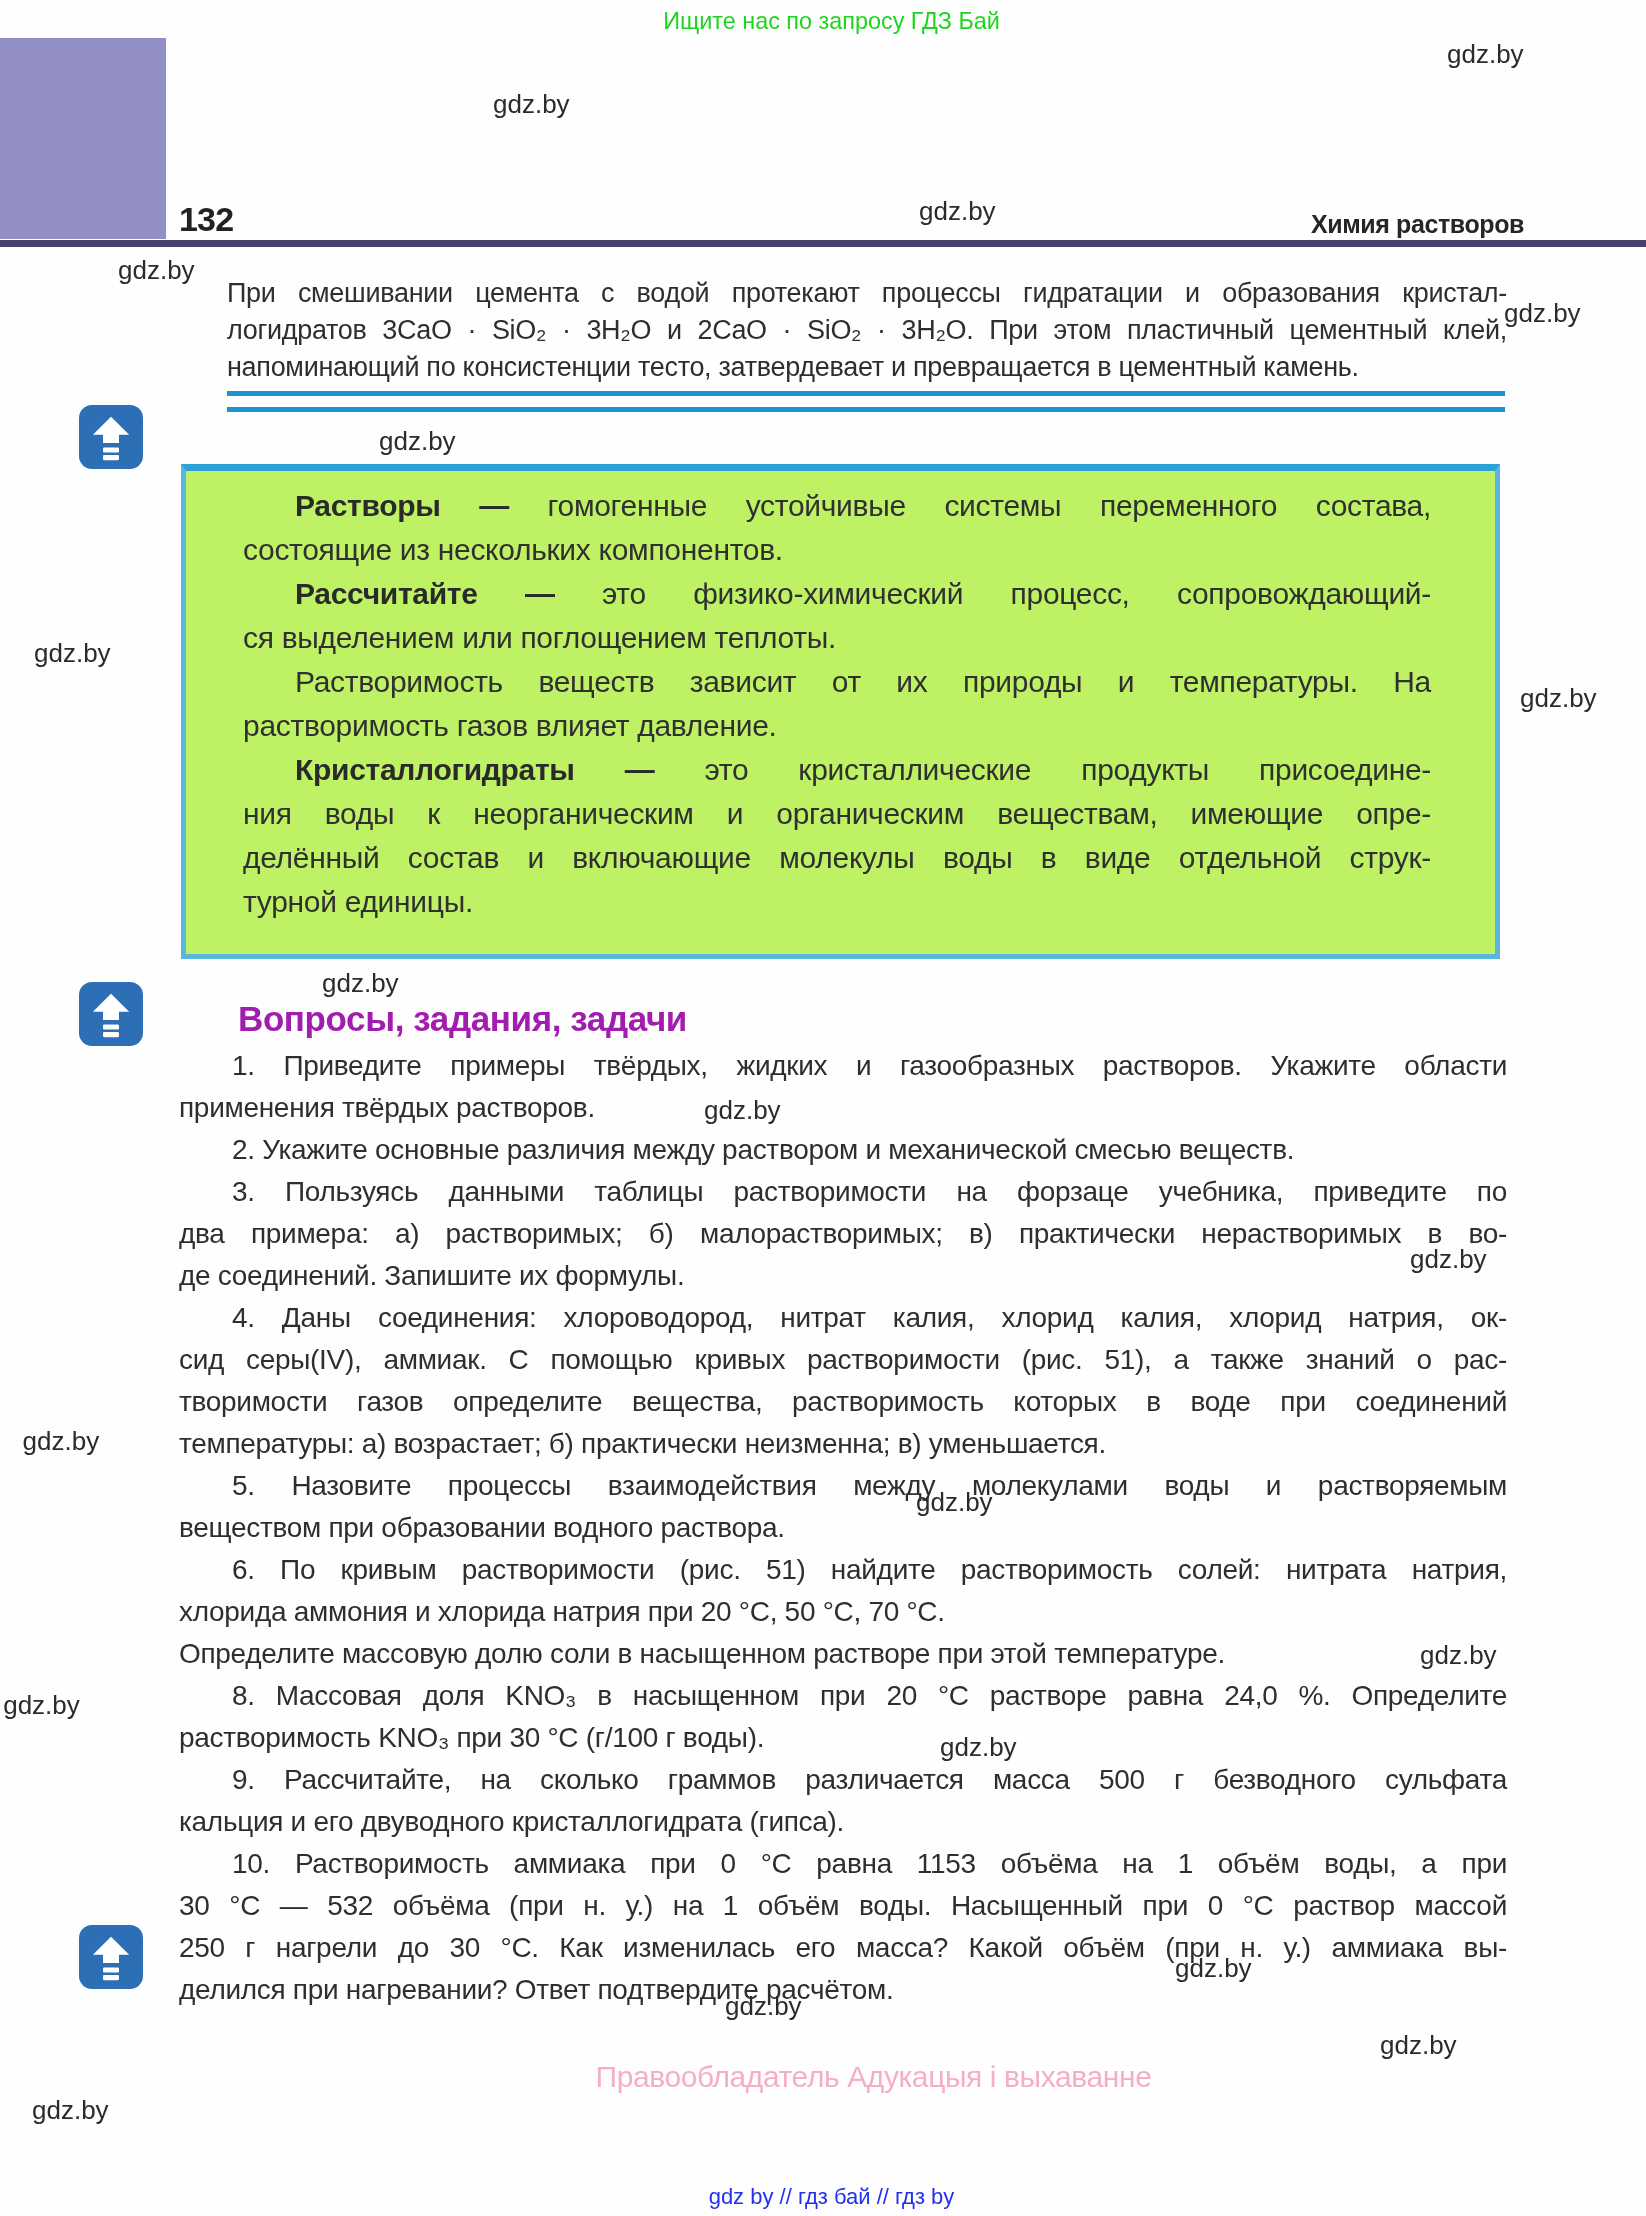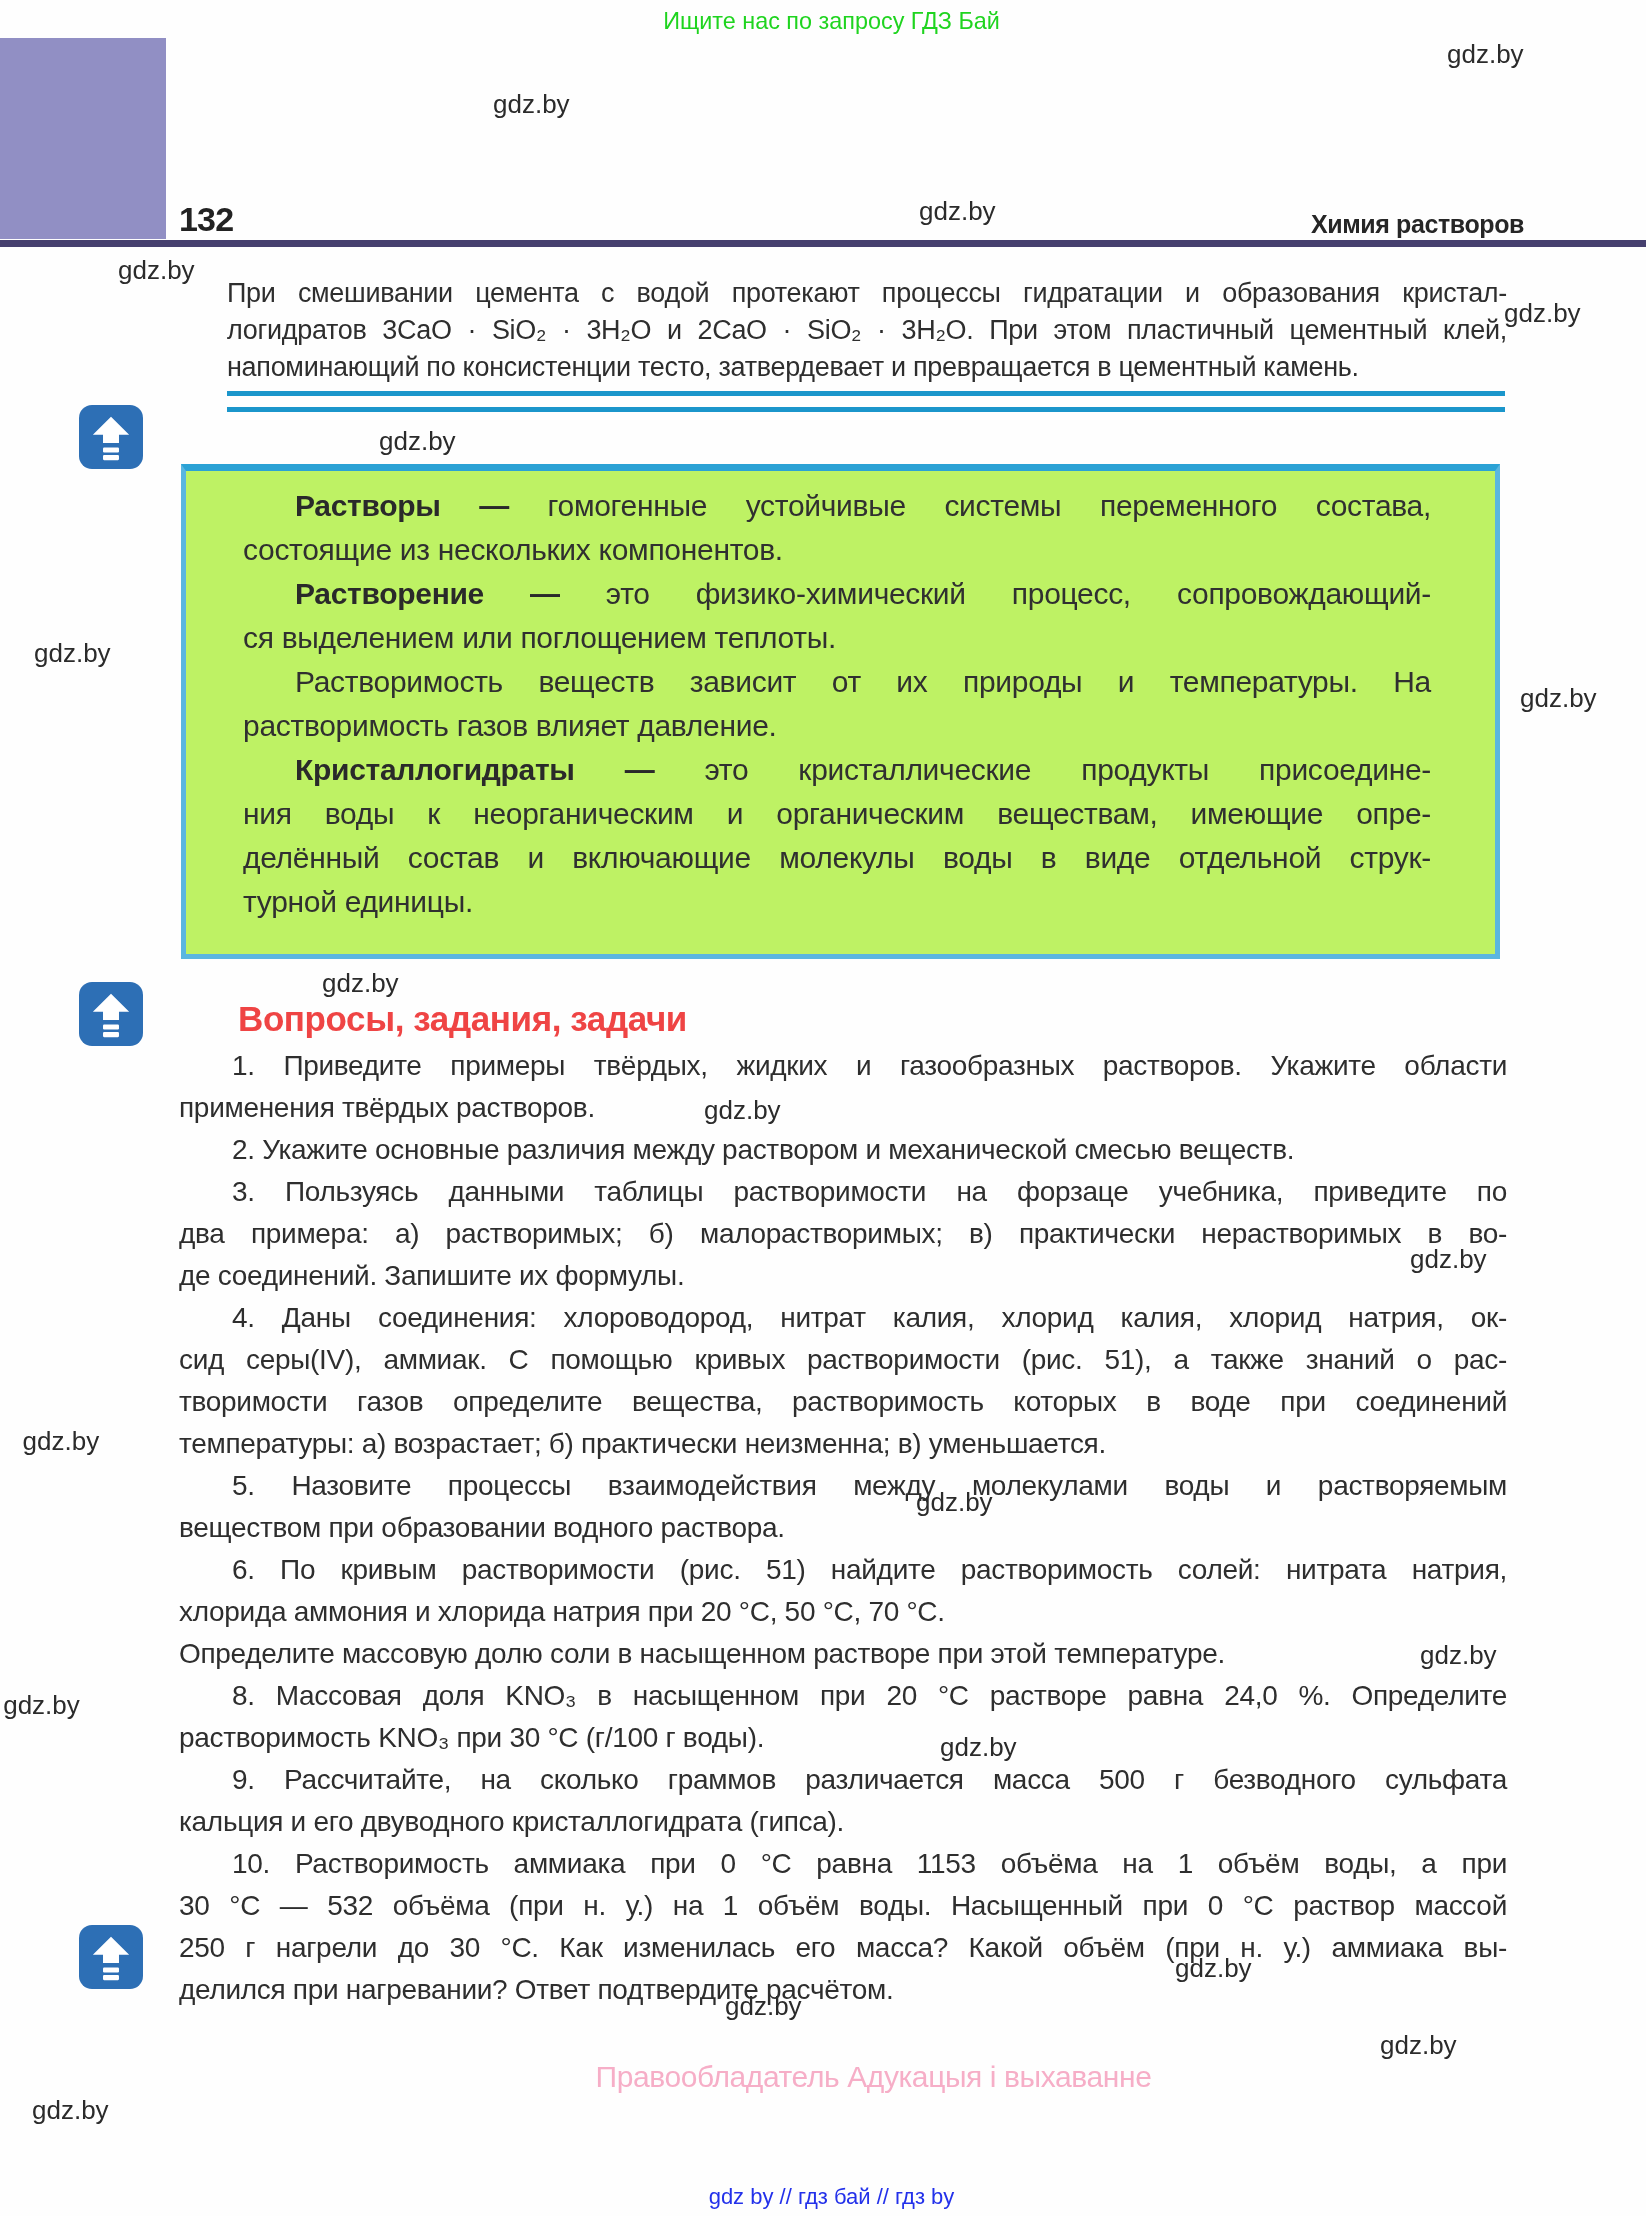--- a/index.html
+++ b/index.html
@@ -41,21 +41,21 @@
     position:absolute; left:181px; top:464px; width:1319px; height:495px; box-sizing:border-box;
     background:#bef264; border:5.6px solid #5ab6e0; border-top:7.3px solid #2ba2d5;
     padding:13px 64px 0 57px;
     font-size:30px; line-height:44px; letter-spacing:-0.3px; color:#303030;
   }
   .def-box .line.first{ text-indent:52px; }
   .def-box b{ font-weight:bold; color:#2a2a2a; }
   
   .section-heading{
     position:absolute; left:238px; top:999px; font-size:35px; font-weight:bold;
-    color:#ef4444; letter-spacing:-0.4px;
+    color:#a21caf; letter-spacing:-0.4px;
   }
   .questions{
     position:absolute; left:179px; top:1045px; width:1328px;
     font-size:28px; line-height:42px; letter-spacing:-0.3px;
   }
   .questions .line.first{ text-indent:53px; }
   
   .line{ text-align:justify; text-align-last:justify; }
   .line.last{ text-align-last:left; }
   
@@ -123,21 +123,21 @@
     <svg viewBox="0 0 24 27">
       <path fill="#fff" d="M12 2 L22 12 L16.4 12 L16.4 16.5 L7.6 16.5 L7.6 12 L2 12 Z"></path>
       <rect fill="#fff" x="7.6" y="19" width="8.8" height="2.8" rx="0.6"></rect>
       <rect fill="#fff" x="7.6" y="23.2" width="8.8" height="2.8" rx="0.6"></rect>
     </svg>
   </div>
 
   <div class="def-box">
     <div class="line first"><b>Растворы —</b><span> гомогенные устойчивые системы переменного состава,</span></div>
     <div class="line last">состоящие из нескольких компонентов.</div>
-    <div class="line first"><b>Растворение —</b><span> это физико-химический процесс, сопровождающий-</span></div>
+    <div class="line first"><b>Рассчитайте —</b><span> это физико-химический процесс, сопровождающий-</span></div>
     <div class="line last">ся выделением или поглощением теплоты.</div>
     <div class="line first">Растворимость веществ зависит от их природы и температуры. На</div>
     <div class="line last">растворимость газов влияет давление.</div>
     <div class="line first"><b>Кристаллогидраты —</b><span> это кристаллические продукты присоедине-</span></div>
     <div class="line">ния воды к неорганическим и органическим веществам, имеющие опре-</div>
     <div class="line">делённый состав и включающие молекулы воды в виде отдельной струк-</div>
     <div class="line last">турной единицы.</div>
   </div>
 
   <div class="m-icon icon-2">

